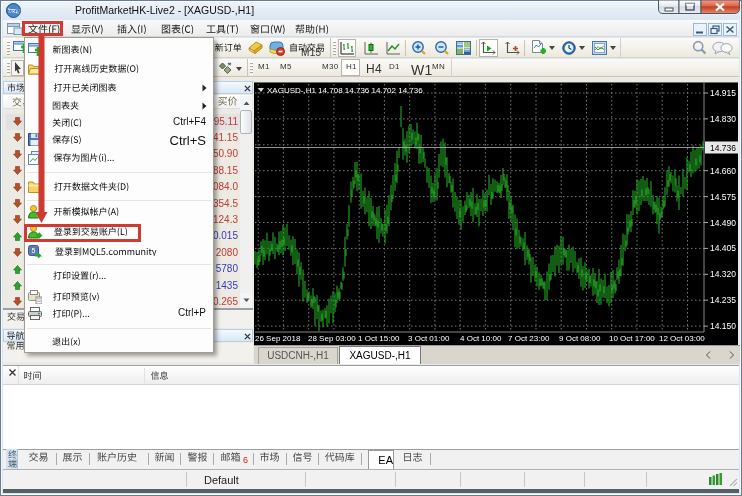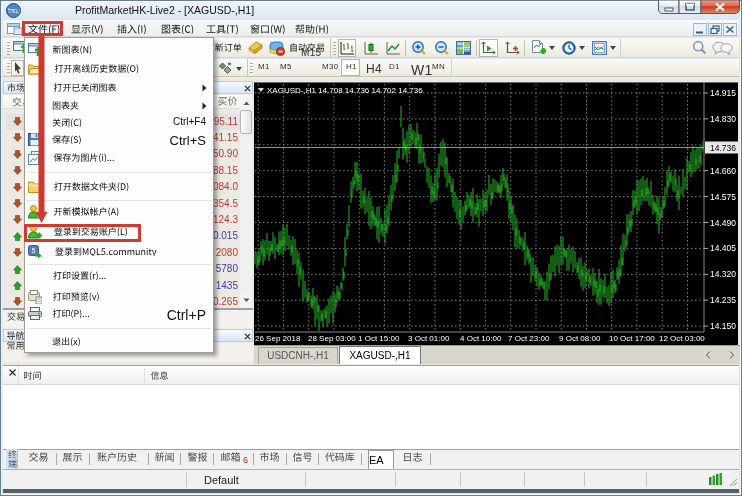--- a/index.html
+++ b/index.html
@@ -586,21 +586,21 @@
 <div class="abs" style="left:56px;top:452.5px;width:1px;height:12px;background:#aaa"></div>
 <div class="abs" style="left:89px;top:452.5px;width:1px;height:12px;background:#aaa"></div>
 <div class="abs" style="left:148px;top:452.5px;width:1px;height:12px;background:#aaa"></div>
 <div class="abs" style="left:180px;top:452.5px;width:1px;height:12px;background:#aaa"></div>
 <div class="abs" style="left:213px;top:452.5px;width:1px;height:12px;background:#aaa"></div>
 <div class="abs" style="left:253px;top:452.5px;width:1px;height:12px;background:#aaa"></div>
 <div class="abs" style="left:286px;top:452.5px;width:1px;height:12px;background:#aaa"></div>
 <div class="abs" style="left:318px;top:452.5px;width:1px;height:12px;background:#aaa"></div>
 <div class="abs" style="left:361px;top:452.5px;width:1px;height:12px;background:#aaa"></div>
 <div class="abs" style="left:430px;top:452.5px;width:1px;height:12px;background:#aaa"></div>
-<div class="abs" style="left:368px;top:450px;width:26px;height:19px;background:#fff;border:1px solid #999;border-bottom:none;font-size:11px;color:#000;text-align:left;line-height:18px">EA</div>
+<div class="abs" style="left:368px;top:450px;width:26px;height:19px;background:#fff;border:1px solid #999;border-bottom:none;font-size:11px;color:#000;text-align:right;line-height:18px">EA</div>
 <div class="abs" style="left:3px;top:469px;width:736px;height:1px;background:#b0b0b0"></div>
 <div class="abs" style="left:3px;top:470px;width:736px;height:19px;background:#f1f1f1"></div>
 <div class="abs" style="left:204px;top:473.5px;font-size:11px;color:#222">Default</div>
 <div class="abs" style="left:186px;top:472px;width:1px;height:15px;background:#c6c6c6"></div>
 <div class="abs" style="left:305px;top:472px;width:1px;height:15px;background:#c6c6c6"></div>
 <div class="abs" style="left:395px;top:472px;width:1px;height:15px;background:#c6c6c6"></div>
 <div class="abs" style="left:460px;top:472px;width:1px;height:15px;background:#c6c6c6"></div>
 <div class="abs" style="left:524px;top:472px;width:1px;height:15px;background:#c6c6c6"></div>
 <div class="abs" style="left:584px;top:472px;width:1px;height:15px;background:#c6c6c6"></div>
 <div class="abs" style="left:646px;top:472px;width:1px;height:15px;background:#c6c6c6"></div>
@@ -764,21 +764,21 @@
 <svg class="ct" style="left:51.0px;top:309.1px;z-index:51;" width="40.2" height="9" viewBox="0 -880 4143 1000" fill="#111">
     <use href="#u6253" x="0"></use>
     <use href="#u5370" x="1000"></use>
     <use href="#u28" x="2000"></use>
     <use href="#u50" x="2338"></use>
     <use href="#u29" x="2971"></use>
     <use href="#u2e" x="3309"></use>
     <use href="#u2e" x="3587"></use>
     <use href="#u2e" x="3865"></use>
   </svg>
-<div class="abs" style="right:536px;top:307.0px;z-index:51;font-size:14px;color:#111">Ctrl+P</div>
+<div class="abs" style="right:536px;top:307.0px;z-index:51;font-size:10px;color:#111">Ctrl+P</div>
 <svg class="ct" style="left:51.0px;top:337.1px;z-index:51;" width="30.8" height="9" viewBox="0 -880 3174 1000" fill="#111">
     <use href="#u9000" x="0"></use>
     <use href="#u51fa" x="1000"></use>
     <use href="#u28" x="2000"></use>
     <use href="#u78" x="2338"></use>
     <use href="#u29" x="2836"></use>
   </svg>
 <div class="abs" style="left:27px;top:171.5px;width:184px;height:1px;background:#e4e4e4;z-index:51"></div>
 <div class="abs" style="left:27px;top:199.5px;width:184px;height:1px;background:#e4e4e4;z-index:51"></div>
 <div class="abs" style="left:27px;top:263.5px;width:184px;height:1px;background:#e4e4e4;z-index:51"></div>

